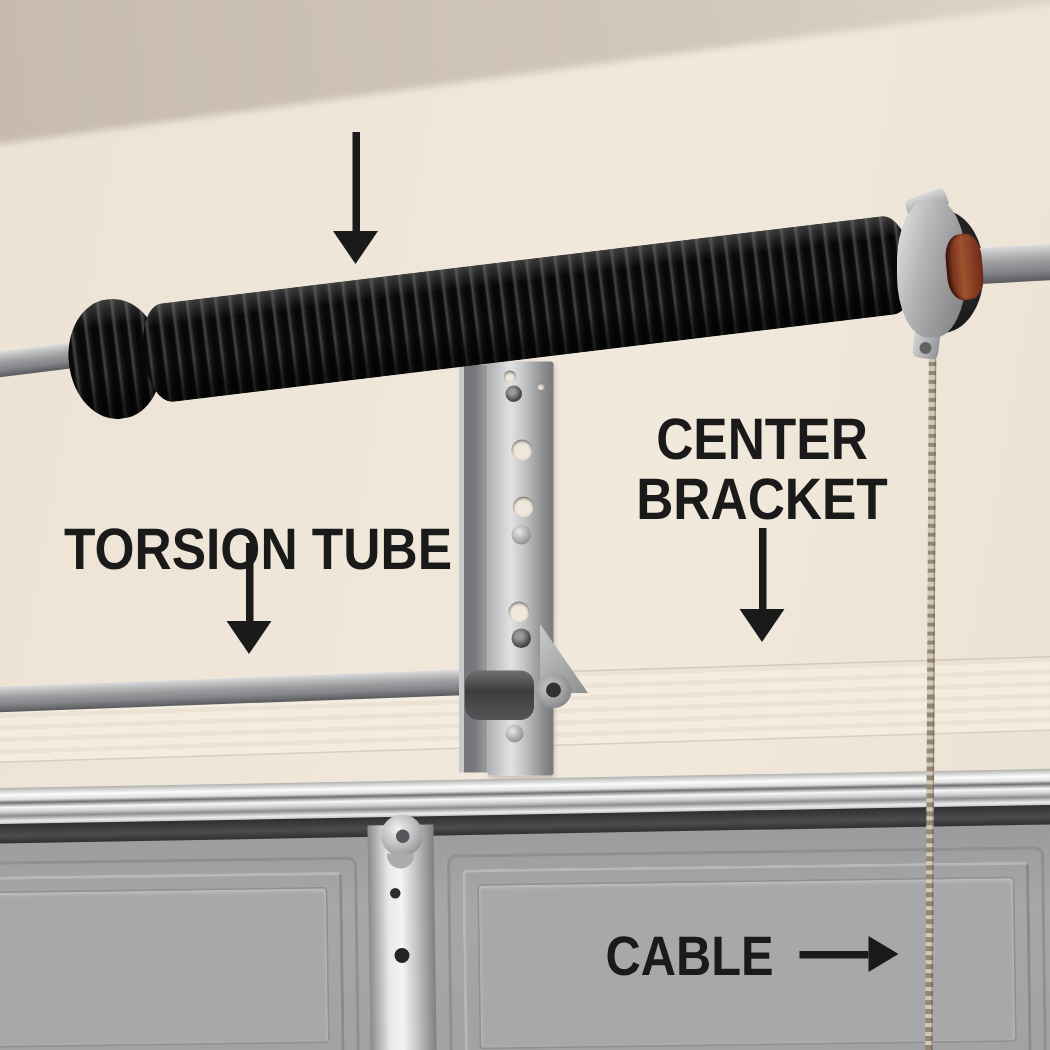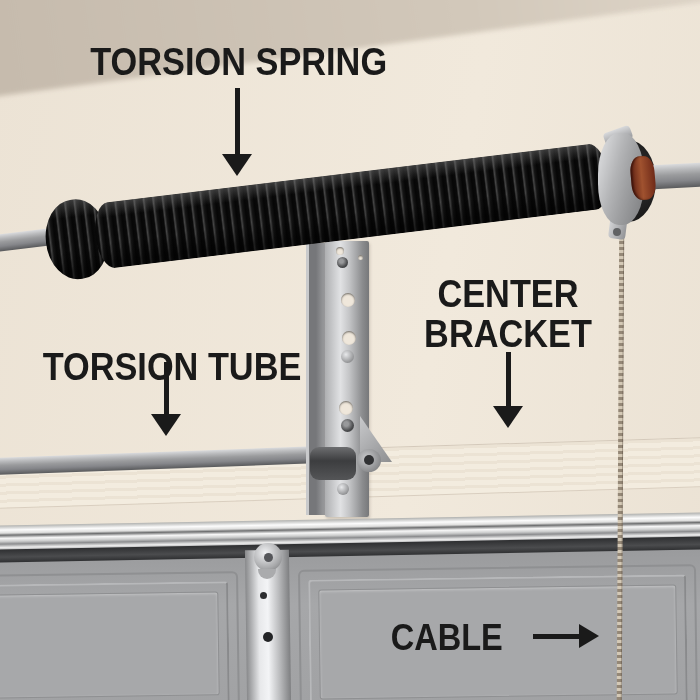--- a/index.html
+++ b/index.html
@@ -152,23 +152,20 @@
   <div class="abs cable-line"></div>
 
   <div class="abs cable-tab"></div>
   <div class="abs tab-screw"></div>
   <div class="abs drum-dark"></div>
   <div class="abs drum-ear"></div>
   <div class="abs drum-plate"></div>
   <div class="abs metal-h tube-stub-right"></div>
   <div class="abs red-ring"></div>
 
-  <div class="label" style="left:69px;top:42px;">
-    <span>TORSION SPRING</span>
-  </div>
   <div class="arrow-v" style="left:222px;top:88px;">
     <div class="shaft" style="height:66px;"></div>
     <div class="head"></div>
   </div>
 
   <div class="label" style="left:2px;top:318px;margin-top:29px;">
     <span>TORSION TUBE</span>
   </div>
   <div class="arrow-v" style="left:151px;top:362px;">
     <div class="shaft" style="height:52px;"></div>
@@ -177,21 +174,21 @@
 
   <div class="label" style="left:338px;top:274px;">
     <span style="display:block;">CENTER</span>
     <span style="display:block;">BRACKET</span>
   </div>
   <div class="arrow-v" style="left:493px;top:352px;">
     <div class="shaft" style="height:54px;"></div>
     <div class="head"></div>
   </div>
 
-  <div class="label label-cable" style="left:277px;top:618px;">
+  <div class="label label-cable" style="left:290px;top:618px;">
     <span>CABLE</span>
   </div>
   <div class="arrow-h" style="left:533px;top:624px;">
     <div class="shaft" style="width:46px;"></div>
     <div class="head"></div>
   </div>
 
 </div>
 
 </body></html>

